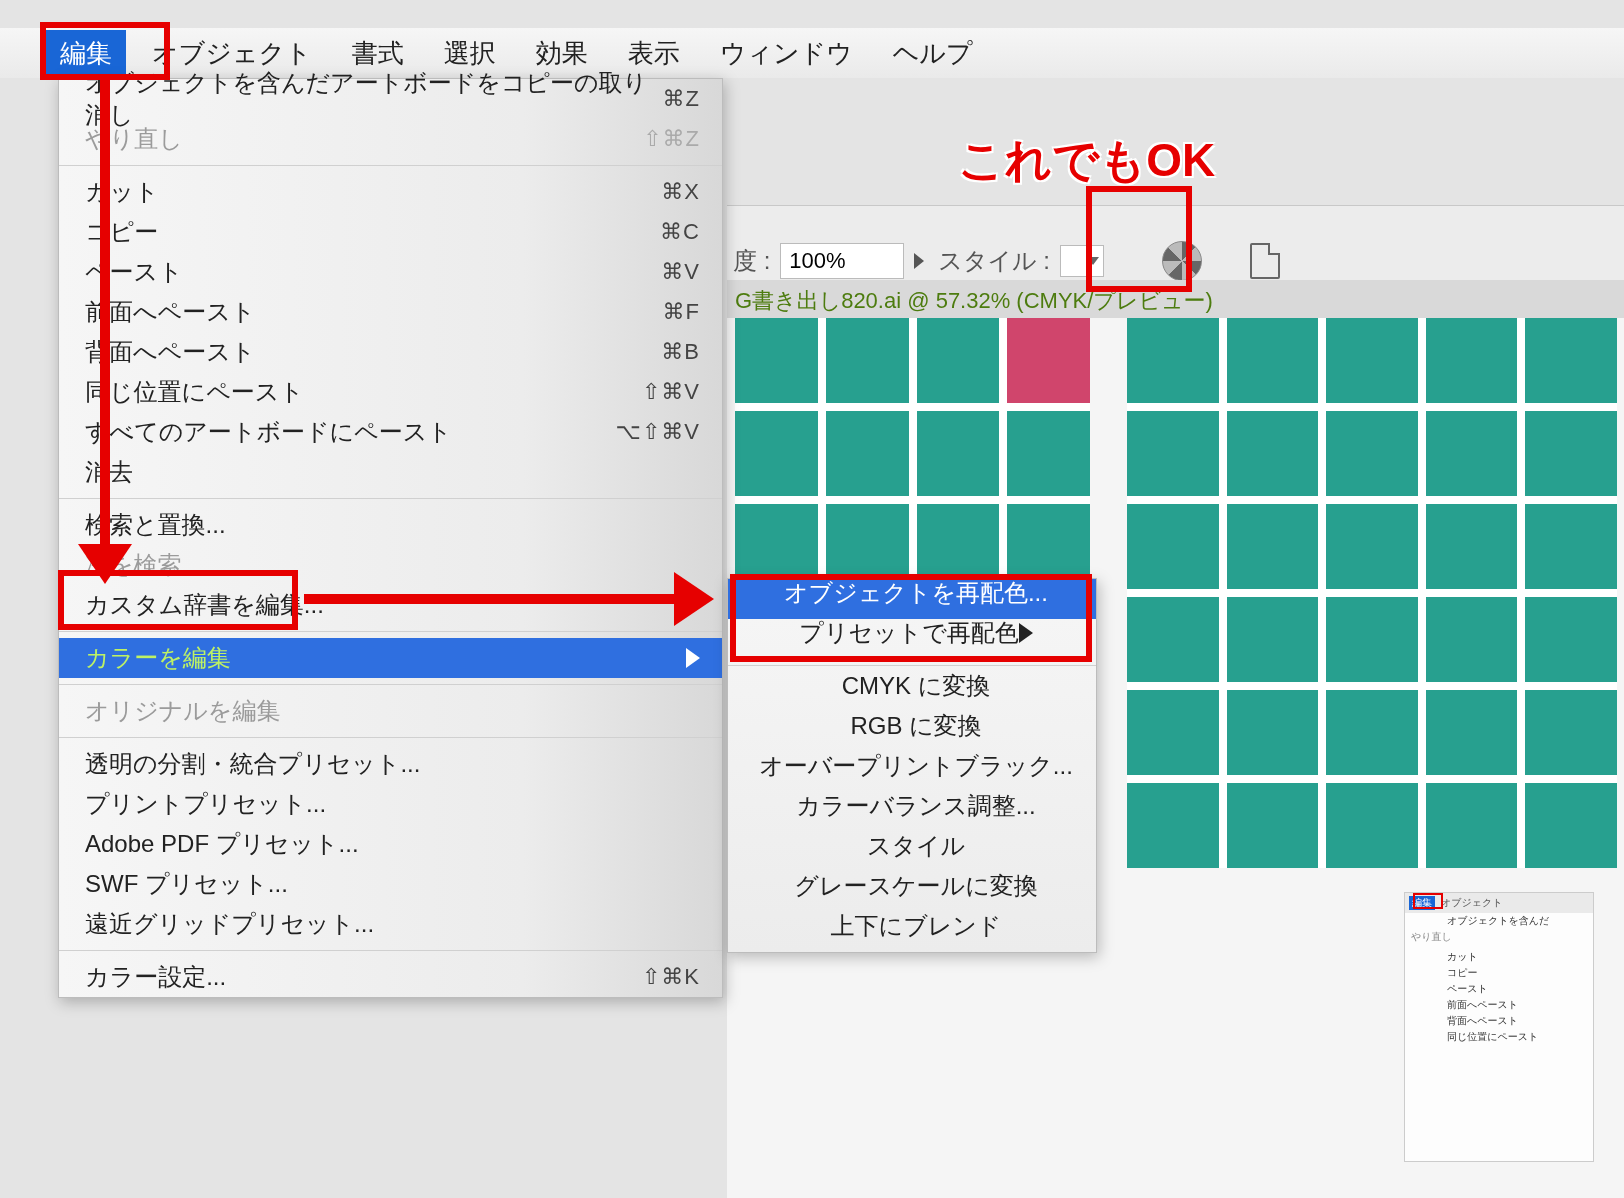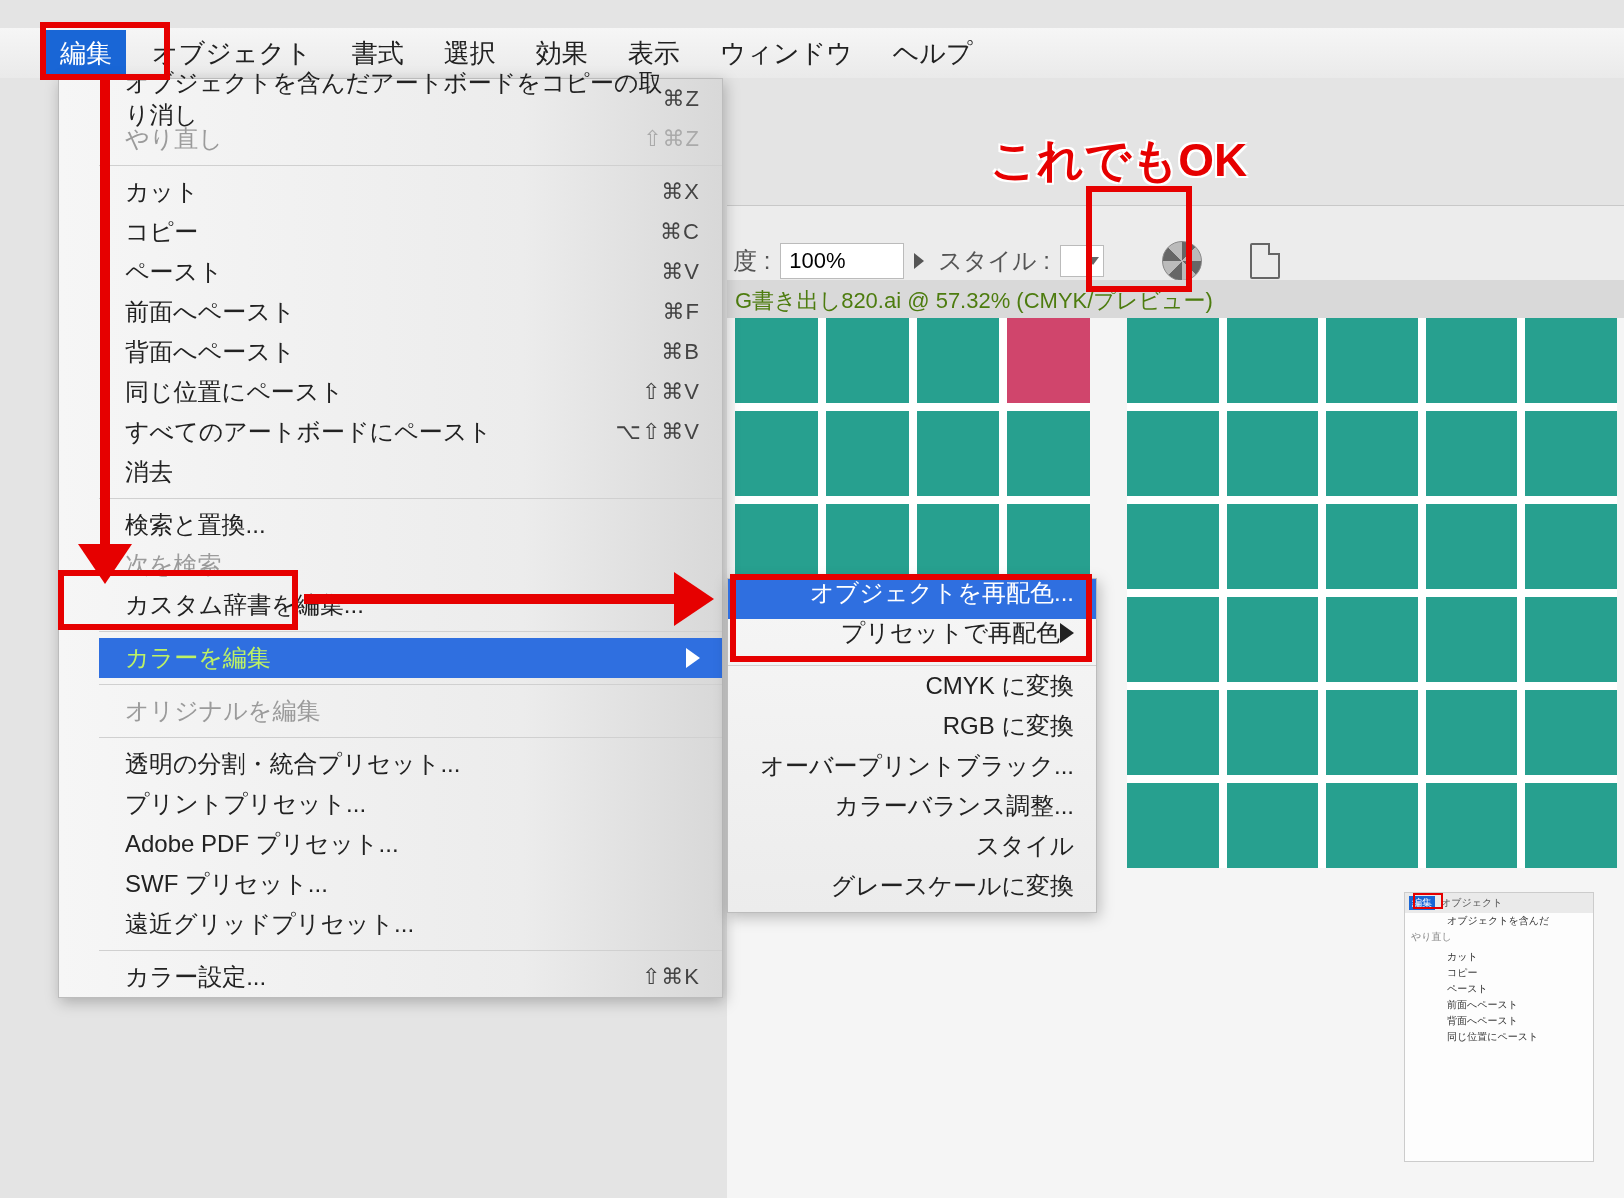--- a/index.html
+++ b/index.html
@@ -35,21 +35,20 @@
   .dropdown {
     position: absolute;
     top: 78px;
     left: 58px;
     width: 665px;
     background: linear-gradient(to right, #f6f6f6, #ececec 70%, #d8d8d8);
     border: 1px solid #bcbcbc;
     box-shadow: 2px 4px 14px rgba(0,0,0,.25);
     font-size: 24px;
     color: #222;
-    padding-left: 40px;
   }
   .dropdown .row {
     display: flex;
     align-items: center;
     justify-content: space-between;
     padding: 4px 22px 4px 26px;
     height: 40px;
     position: relative;
   }
   .dropdown .row.disabled { color: #9b9b9b; }
@@ -74,21 +73,21 @@
     width: 370px;
     background: linear-gradient(to bottom, #f6f6f6, #ececec);
     border: 1px solid #bcbcbc;
     box-shadow: 2px 4px 14px rgba(0,0,0,.25);
     font-size: 24px;
     color: #222;
   }
   .submenu .row {
     display: flex;
     align-items: center;
-    justify-content: flex-end;
+    justify-content: center;
     padding: 4px 22px 16px 30px;
     height: 40px;
   }
   .submenu .row.sel { background: #2f6fe0; color: #fff; }
   .submenu .sep { height: 1px; background: #d0d0d0; margin: 6px 0; }
   .submenu .row .tri {
     width: 0; height: 0;
     border-top: 10px solid transparent;
     border-bottom: 10px solid transparent;
     border-left: 14px solid #222;
@@ -407,28 +406,31 @@
   </div>
   <div class="row">
     <span>カラーバランス調整...</span>
   </div>
   <div class="row">
     <span>スタイル</span>
   </div>
   <div class="row">
     <span>グレースケールに変換</span>
   </div>
+  <div class="row">
+    <span>上下にブレンド</span>
+  </div>
 </div>
 
 <div class="frame" style="top:22px; left:40px; width:130px; height:58px;"></div>
 <div class="arrow-down" style="top:80px; left:100px; height:470px;"></div>
 <div class="frame" style="top:570px; left:58px; width:240px; height:60px;"></div>
 <div class="arrow-right" style="top:594px; left:304px; width:376px;"></div>
 <div class="frame" style="top:574px; left:730px; width:362px; height:88px;"></div>
-<div class="anno-text" style="top:130px; left:958px;margin-left:32px;">これでもOK</div>
+<div class="anno-text" style="top:130px; left:958px;">これでもOK</div>
 <div class="frame" style="top:186px; left:1086px; width:106px; height:106px;"></div>
 
 <div class="thumb">
   <div class="t-bar">
     <span class="t-sel">編集</span>
     <span>オブジェクト</span>
   </div>
   <div class="t-row bk">オブジェクトを含んだ</div>
   <div class="t-row">やり直し</div>
   <div style="height:4px"></div>

